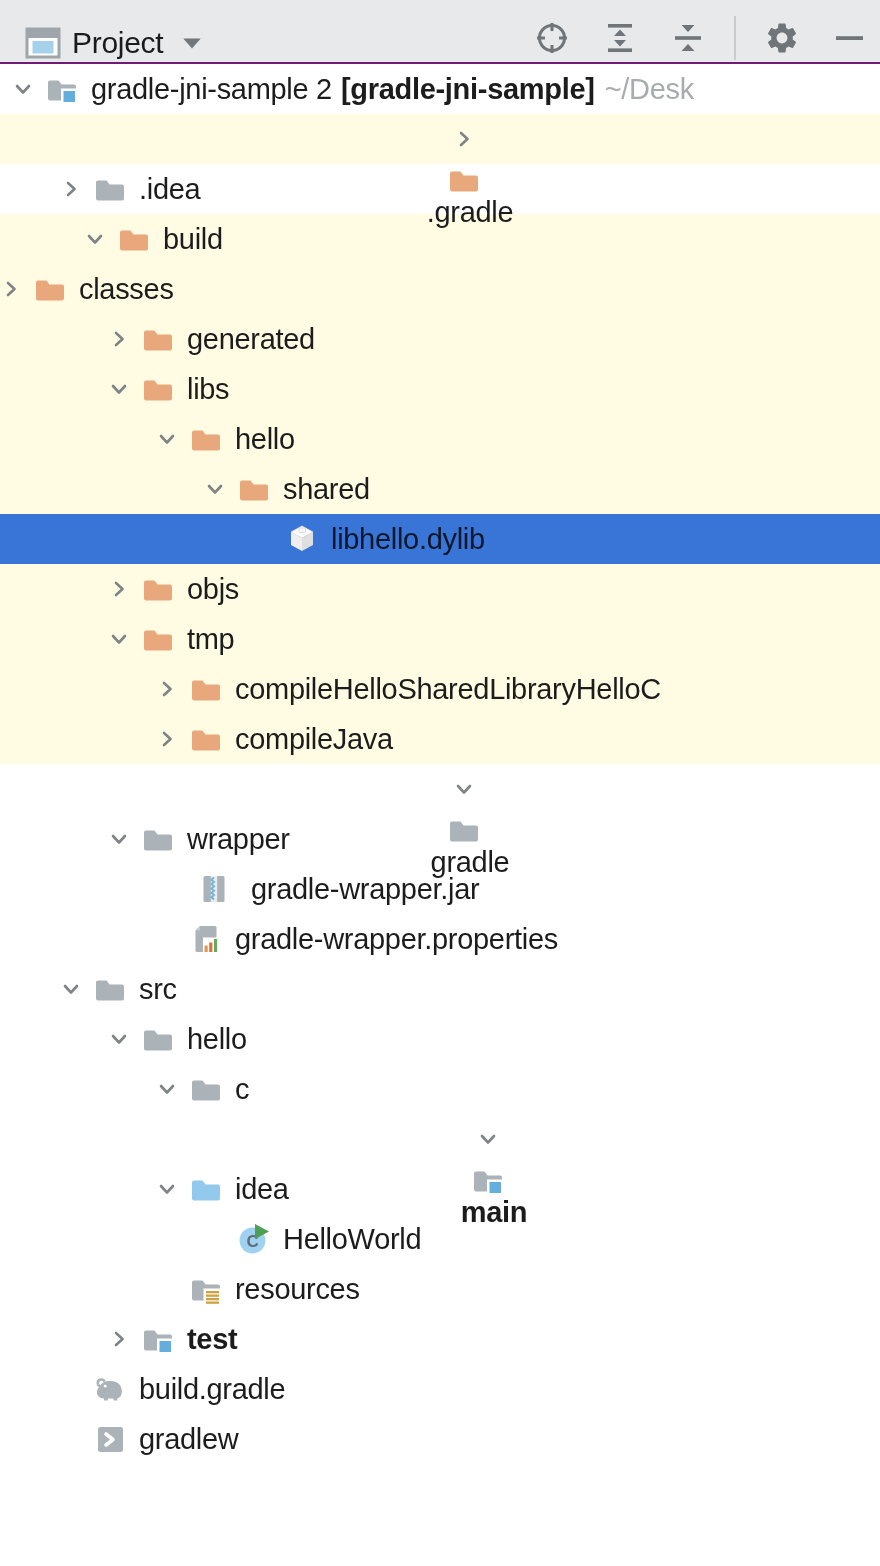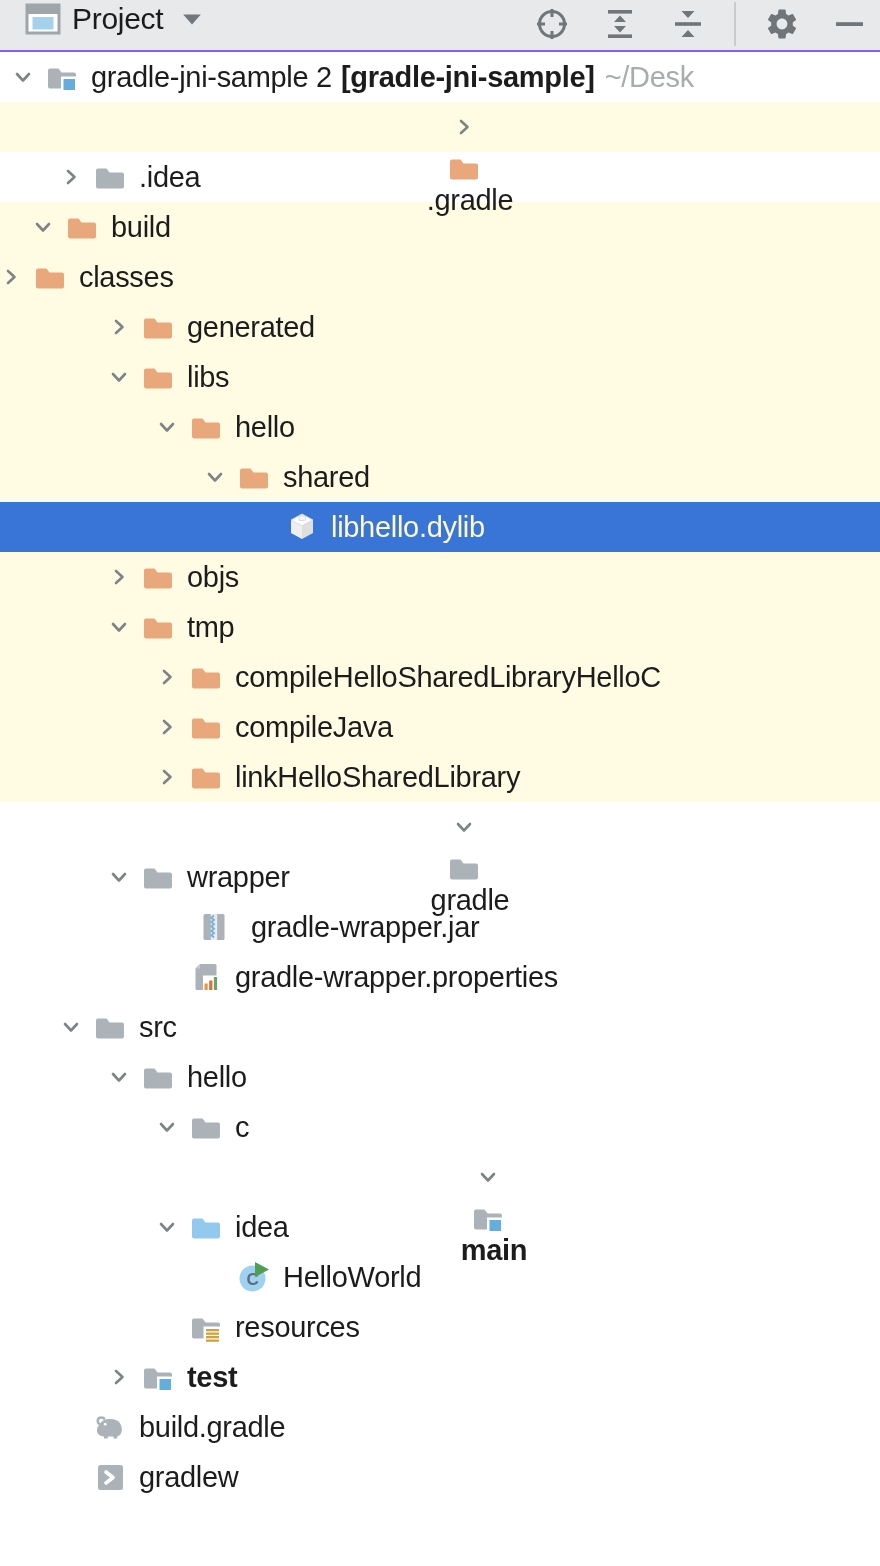--- a/index.html
+++ b/index.html
@@ -4,41 +4,41 @@
 <style>
   html,body{margin:0;padding:0;}
   .app{
     width:880px;height:1566px;overflow:hidden;position:relative;
     background:#ffffff;
     font-family:"Liberation Sans", sans-serif;
     -webkit-font-smoothing:antialiased;
   }
   
   .toolbar{
-    height:52px;background:#E7E9EB;border-bottom:2px solid #8b5cf6;
-    display:flex;align-items:flex-start;box-sizing:border-box;
+    height:64px;background:#E7E9EB;border-bottom:2px solid #701a75;
+    display:flex;align-items:flex-end;box-sizing:border-box;
     padding:0 8px 0 24px;
   }
   .proj-selector{display:flex;align-items:center;cursor:default;}
   .proj-selector .winicon{width:38px;height:38px;display:flex;}
   .tb-title{font-size:30px;color:#1b1b1b;margin-left:10px;letter-spacing:-0.3px;}
   .caret{margin-left:18px;display:flex;}
   .spacer{flex:1;}
   .tb-group{display:flex;align-items:center;gap:24px;}
   .tb-btn{width:44px;height:48px;display:flex;align-items:center;justify-content:center;cursor:default;}
   .tb-divider{width:2px;height:44px;background:#C9CBCD;}
   
   .tree{position:relative;}
   .row{
     height:50px;display:flex;align-items:center;box-sizing:border-box;
     font-size:29px;color:#1c1c1c;letter-spacing:-0.3px;white-space:nowrap;
     background:#ffffff;cursor:default;
   }
   .row.yellow{background:#FFFCE3;}
-  .row.selected{background:#3875D6;color:#fef9c3;}
+  .row.selected{background:#3875D6;color:#0f172a;}
   .chev{width:34px;height:50px;flex:none;display:flex;align-items:center;justify-content:flex-start;}
   .icon{width:32px;height:32px;flex:none;margin-right:13px;display:flex;}
   .lbl{white-space:pre;}
   .lbl.b{font-weight:700;}
   .lbl.path{color:#A9ACAD;margin-left:10px;}
   .lbl.proj{font-weight:700;margin-left:9px;}
 </style>
 </head>
 <body>
 
@@ -151,21 +151,21 @@
             <polyline points="8,5 14.5,11 8,17" fill="none" stroke="#7E8486" stroke-width="2.6" stroke-linecap="round" stroke-linejoin="round"></polyline>
           </svg>
         </span>
         <span class="icon">
           <svg width="32" height="32" viewBox="0 0 32 32" xmlns="http://www.w3.org/2000/svg">
             <path d="M2 9.5 Q2 7.5 4 7.5 H12.5 L15.5 11.5 H28 Q30 11.5 30 13.5 V25.5 Q30 27.5 28 27.5 H4 Q2 27.5 2 25.5 Z" fill="#ABB2B8"></path>
           </svg>
         </span>
         <span class="lbl">.idea</span>
       </div>
-      <div class="row yellow" style="padding-left: 32px;">
+      <div class="row yellow" style="padding-left: 84px;">
         <span class="chev">
           <svg width="22" height="22" viewBox="0 0 22 22" xmlns="http://www.w3.org/2000/svg">
             <polyline points="5,8 11,14.5 17,8" fill="none" stroke="#7E8486" stroke-width="2.6" stroke-linecap="round" stroke-linejoin="round"></polyline>
           </svg>
         </span>
         <span class="icon">
           <svg width="32" height="32" viewBox="0 0 32 32" xmlns="http://www.w3.org/2000/svg">
             <path d="M2 9.5 Q2 7.5 4 7.5 H12.5 L15.5 11.5 H28 Q30 11.5 30 13.5 V25.5 Q30 27.5 28 27.5 H4 Q2 27.5 2 25.5 Z" fill="#E8A87C"></path>
           </svg>
         </span>
@@ -292,33 +292,20 @@
           <svg width="22" height="22" viewBox="0 0 22 22" xmlns="http://www.w3.org/2000/svg">
             <polyline points="8,5 14.5,11 8,17" fill="none" stroke="#7E8486" stroke-width="2.6" stroke-linecap="round" stroke-linejoin="round"></polyline>
           </svg>
         </span>
         <span class="icon">
           <svg width="32" height="32" viewBox="0 0 32 32" xmlns="http://www.w3.org/2000/svg">
             <path d="M2 9.5 Q2 7.5 4 7.5 H12.5 L15.5 11.5 H28 Q30 11.5 30 13.5 V25.5 Q30 27.5 28 27.5 H4 Q2 27.5 2 25.5 Z" fill="#E8A87C"></path>
           </svg>
         </span>
         <span class="lbl">compileJava</span>
-      </div>
-      <div class="row yellow" style="padding-left: 156px;">
-        <span class="chev">
-          <svg width="22" height="22" viewBox="0 0 22 22" xmlns="http://www.w3.org/2000/svg">
-            <polyline points="8,5 14.5,11 8,17" fill="none" stroke="#7E8486" stroke-width="2.6" stroke-linecap="round" stroke-linejoin="round"></polyline>
-          </svg>
-        </span>
-        <span class="icon">
-          <svg width="32" height="32" viewBox="0 0 32 32" xmlns="http://www.w3.org/2000/svg">
-            <path d="M2 9.5 Q2 7.5 4 7.5 H12.5 L15.5 11.5 H28 Q30 11.5 30 13.5 V25.5 Q30 27.5 28 27.5 H4 Q2 27.5 2 25.5 Z" fill="#E8A87C"></path>
-          </svg>
-        </span>
-        <span class="lbl">linkHelloSharedLibrary</span>
       </div>
       <div class="row" style="padding-left: 60px; flex-direction: column;">
         <span class="chev">
           <svg width="22" height="22" viewBox="0 0 22 22" xmlns="http://www.w3.org/2000/svg">
             <polyline points="5,8 11,14.5 17,8" fill="none" stroke="#7E8486" stroke-width="2.6" stroke-linecap="round" stroke-linejoin="round"></polyline>
           </svg>
         </span>
         <span class="icon">
           <svg width="32" height="32" viewBox="0 0 32 32" xmlns="http://www.w3.org/2000/svg">
             <path d="M2 9.5 Q2 7.5 4 7.5 H12.5 L15.5 11.5 H28 Q30 11.5 30 13.5 V25.5 Q30 27.5 28 27.5 H4 Q2 27.5 2 25.5 Z" fill="#ABB2B8"></path>

